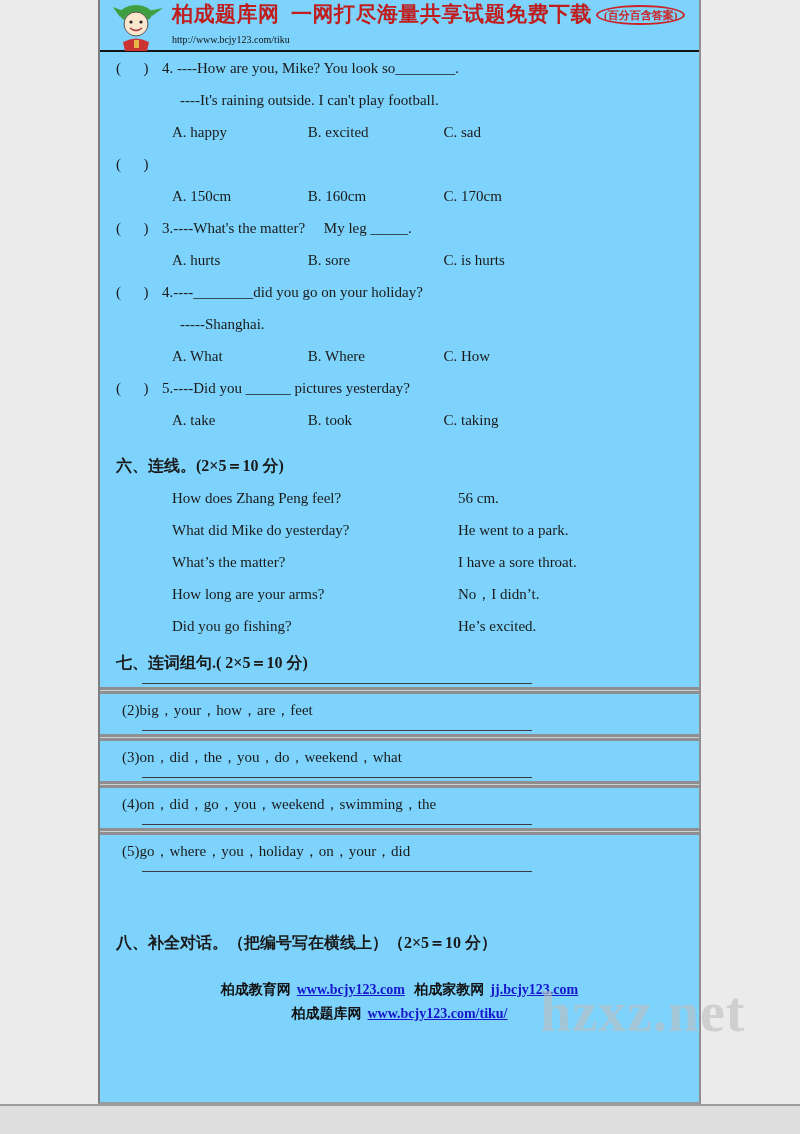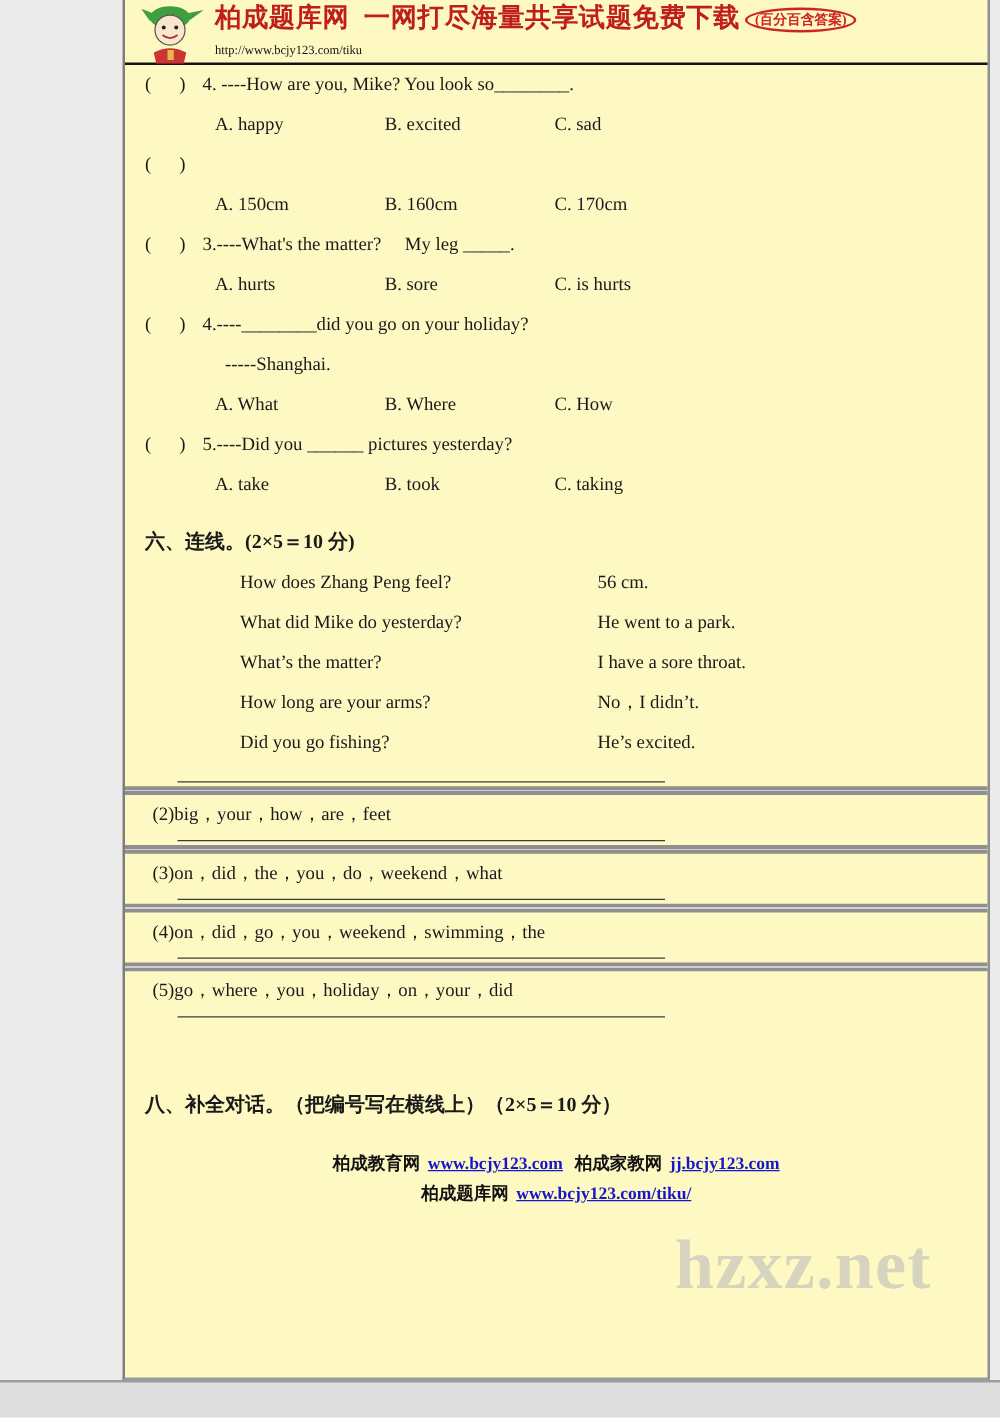--- a/index.html
+++ b/index.html
@@ -6,22 +6,22 @@
   html,body { margin:0; padding:0; }
   body {
     width:800px; height:1134px; overflow:hidden;
     background:#ebebeb;
     font-family:"Liberation Serif","DejaVu Serif",serif;
     color:#1a1a1a;
   }
   .stage { position:relative; width:800px; height:1134px; }
   .page {
     position:absolute; left:98px; top:0;
-    width:694px; height:1104px;
-    background:#fef9c3;
+    width:603px; height:1104px;
+    background:#7dd3fc;
     border-left:2px solid #7d7d7d;
     border-right:2px solid #8f8f8f;
     border-bottom:2px solid #9a9a9a;
   }
   .ws-pre { white-space:pre; }
 
   
   .hdr { position:relative; height:52px; border-bottom:2px solid #141414; }
   .logo { position:absolute; left:10px; top:1px; width:58px; height:50px; }
   .hdr-text { margin-left:72px; padding-top:1px; }
@@ -44,21 +44,21 @@
   .q-bracket { width:46px; flex:0 0 46px; }
   .q-text { }
   .q-line2 { margin-left:80px; line-height:32px; }
   .q-opts { margin-left:72px; line-height:32px; }
   .opt { display:inline-block; width:132px; }
   .opt:last-child { width:auto; }
 
   
   .sec6 { margin-top:14px; }
   .sec-title { margin-left:16px; font-weight:bold; font-size:16px; line-height:32px; }
-  .pair { display:flex; margin-left:92px; line-height:32px; }
+  .pair { display:flex; margin-left:72px; line-height:32px; }
   .pair-left { width:286px; flex:0 0 286px; }
 
   
   .sec7 { margin-top:8px; }
   .s7-title { margin-left:16px; font-weight:bold; font-size:16px; line-height:26px; }
   .s7-item { margin-left:22px; line-height:26px; }
   .s7-blank {
     width:390px; height:8px; margin-left:42px; margin-bottom:3px;
     border-bottom:1px solid #3c3c3c;
   }
@@ -116,20 +116,21 @@
       </div>
     </div>
 
     <div class="content">
 
       <div class="q">
         <div class="q-row">
           <span class="q-bracket ws-pre">(      )</span>
           <span class="q-text ws-pre">4. ----How are you, Mike? You look so________.</span>
         </div>
+        <div class="q-line2 ws-pre">----It's raining outside. I can't play football.</div>
         <div class="q-opts">
           <span class="opt">A. happy</span>
           <span class="opt">B. excited</span>
           <span class="opt">C. sad</span>
         </div>
       </div>
 
       <div class="q">
         <div class="q-row">
           <span class="q-bracket ws-pre">(      )</span>
@@ -196,20 +197,21 @@
           <span class="pair-left">How long are your arms?</span>
           <span class="pair-right">No，I didn’t.</span>
         </div>
         <div class="pair">
           <span class="pair-left">Did you go fishing?</span>
           <span class="pair-right">He’s excited.</span>
         </div>
       </div>
 
       <div class="sec7">
+        <div class="s7-title ws-pre">七、连词组句.( 2×5＝10 分)</div>
 
         <div class="s7-blank"></div>
         <div class="s7-bar"></div>
 
         <div class="s7-item ws-pre">(2)big，your，how，are，feet</div>
         <div class="s7-blank"></div>
         <div class="s7-bar"></div>
 
         <div class="s7-item ws-pre">(3)on，did，the，you，do，weekend，what</div>
         <div class="s7-blank"></div>

